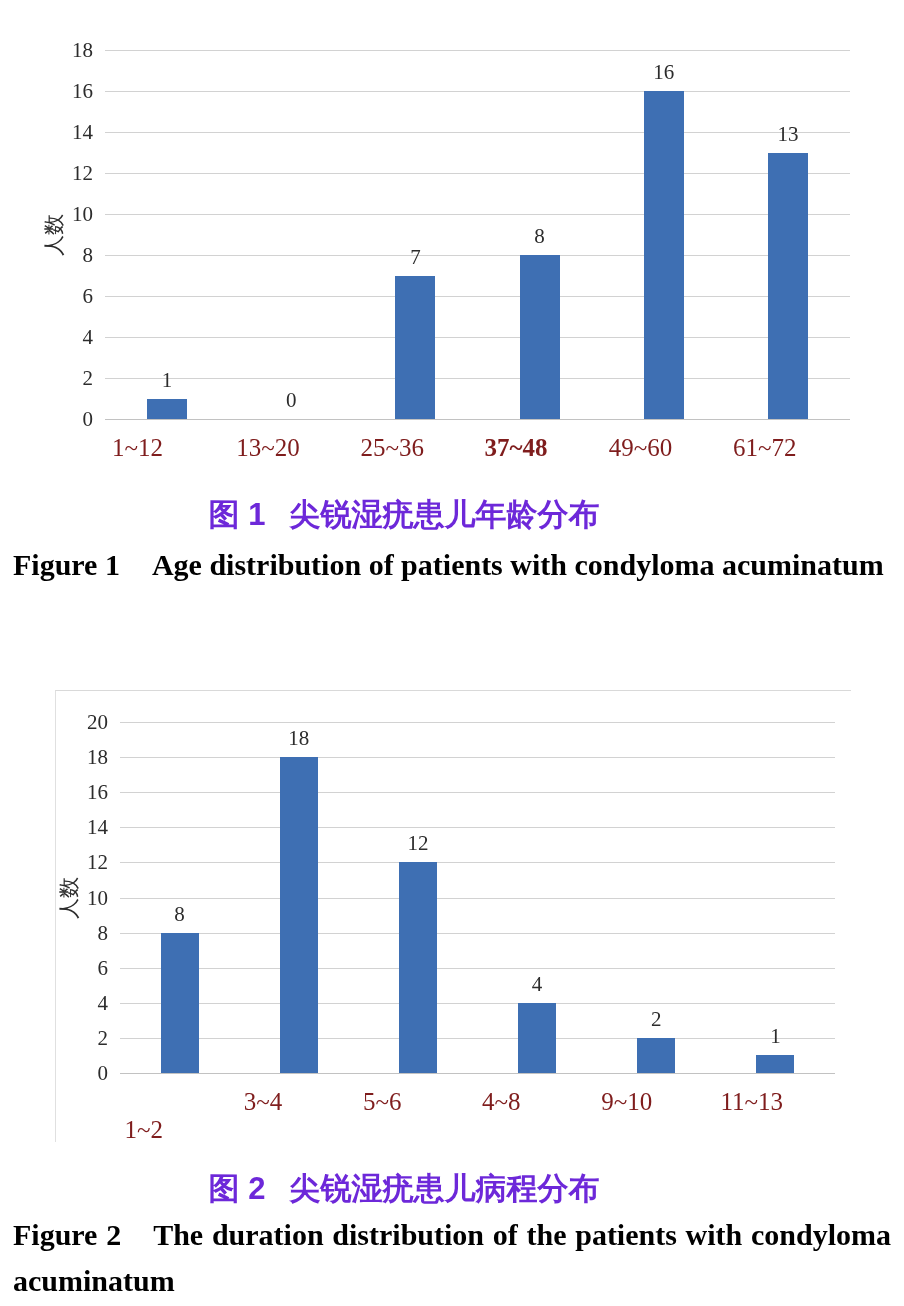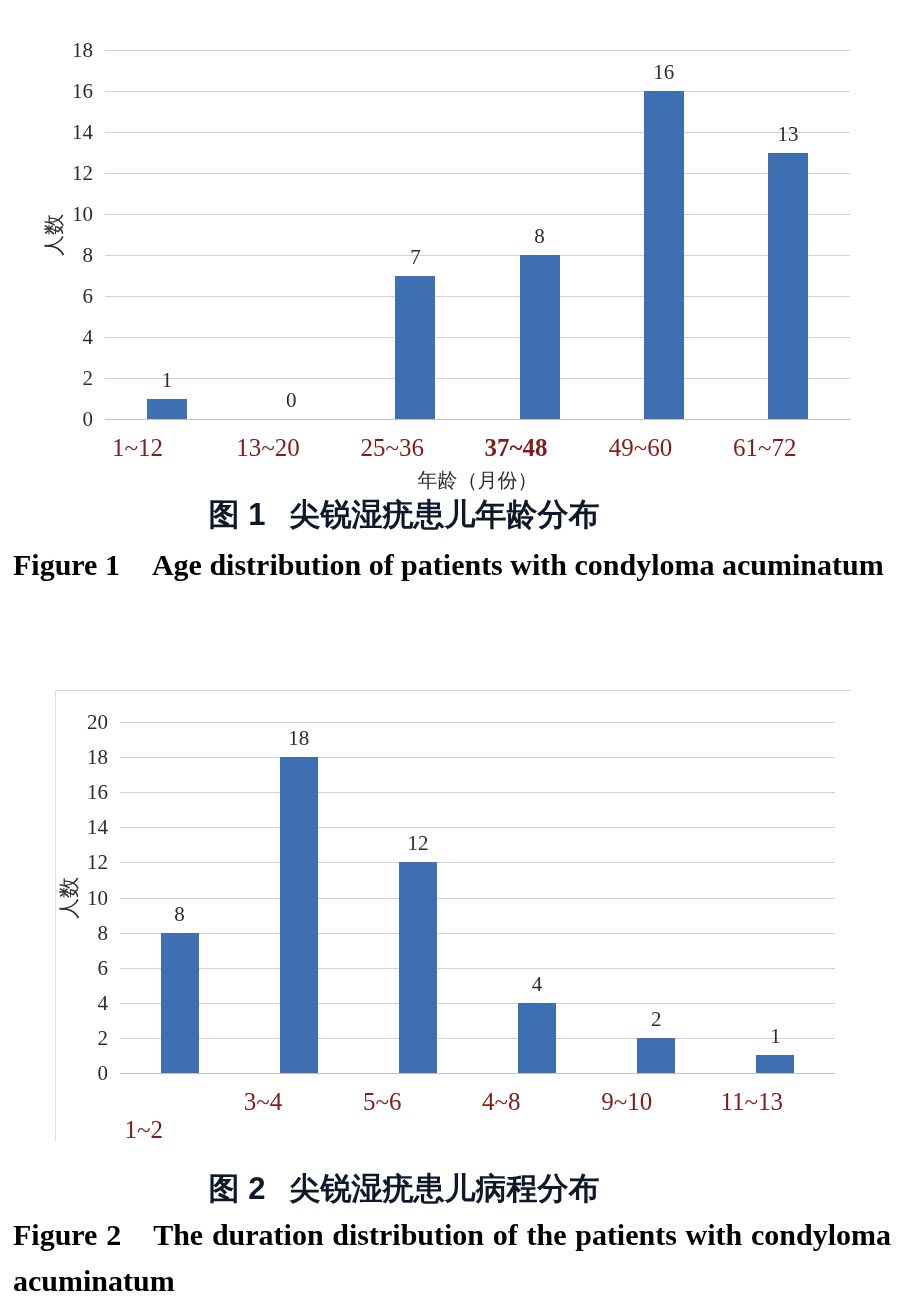--- a/index.html
+++ b/index.html
@@ -43,21 +43,21 @@
   }
   .y-axis-title {
     position:absolute; width:30px; height:90px;
     display:flex; align-items:center; justify-content:center;
     transform:rotate(-90deg);
     font-size:21px; color:#2c2c2c; white-space:nowrap;
     font-family:"Liberation Serif","DejaVu Serif",serif;
   }
   .cap-zh {
     position:absolute; left:0; width:808px; text-align:center;
-    font-size:31px; font-weight:bold; color:#0f172a;
+    font-size:31px; font-weight:bold; color:#6d28d9;
     font-family:"Liberation Sans","DejaVu Sans",sans-serif;
   }
   #cap-zh-1 { top:494px; }
   #cap-zh-2 { top:1168px; }
   .cap-zh .zh-label { margin-right:24px; }
   .cap-en {
     position:absolute; left:13px; width:878px;
     font-size:30px; font-weight:bold; color:#000;
     line-height:46px;
     text-align:justify;
@@ -103,21 +103,20 @@
       <div class="xtick" style="left: 360.417px; top: 405px;">25~36</div>
       <div class="bar" style="left: 519.583px; top: 225px; width: 40px; height: 164px; background: rgb(62, 111, 179);"></div>
       <div class="val-label" style="left: 504.583px; top: 193px;">8</div>
       <div class="xtick" style="left: 484.583px; top: 405px; font-weight: bold;">37~48</div>
       <div class="bar" style="left: 643.75px; top: 61px; width: 40px; height: 328px; background: rgb(62, 111, 179);"></div>
       <div class="val-label" style="left: 628.75px; top: 29px;">16</div>
       <div class="xtick" style="left: 608.75px; top: 405px;">49~60</div>
       <div class="bar" style="left: 767.917px; top: 122.5px; width: 40px; height: 266.5px; background: rgb(62, 111, 179);"></div>
       <div class="val-label" style="left: 752.917px; top: 90.5px;">13</div>
       <div class="xtick" style="left: 732.917px; top: 405px;">61~72</div>
-      <div class="x-axis-title" style="left: 105px; width: 745px; top: 437px;">年龄（月份）</div>
       <div class="y-axis-title" style="left: 39px; top: 159.5px;">人数</div>
     </div>
 
   <div class="cap-zh" id="cap-zh-1">
     <span class="zh-label">图 1</span><span class="zh-text">尖锐湿疣患儿年龄分布</span>
   </div>
 
   <div class="cap-en" id="cap-en-1">
     <span class="en-label">Figure 1</span><span class="en-text">Age distribution of patients with condyloma acuminatum</span>
   </div>

